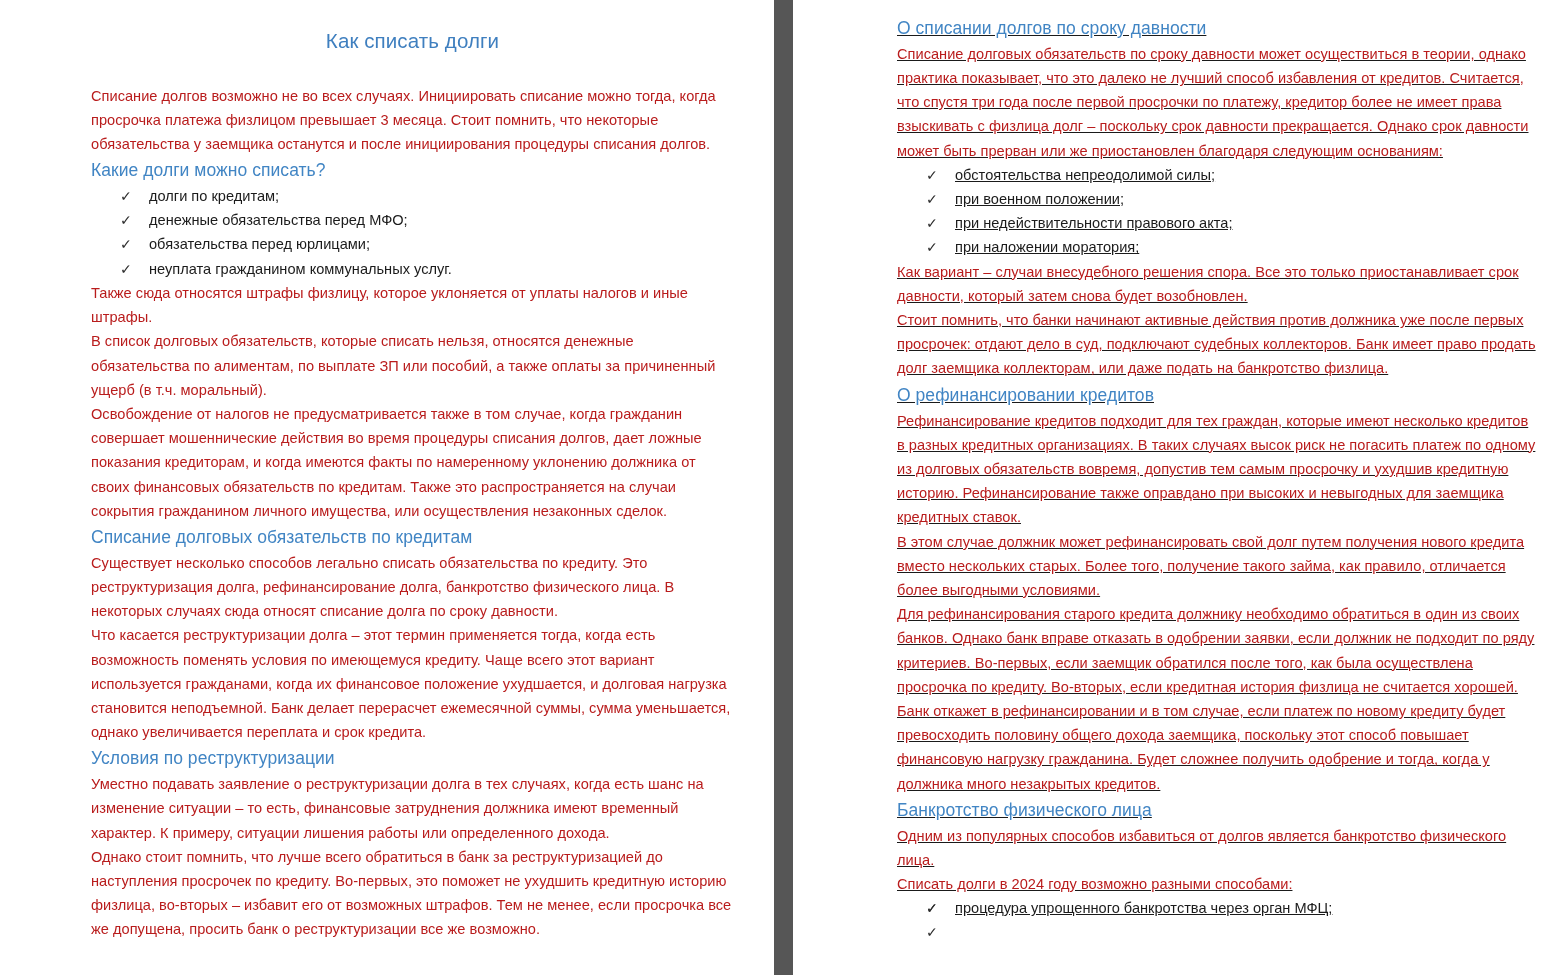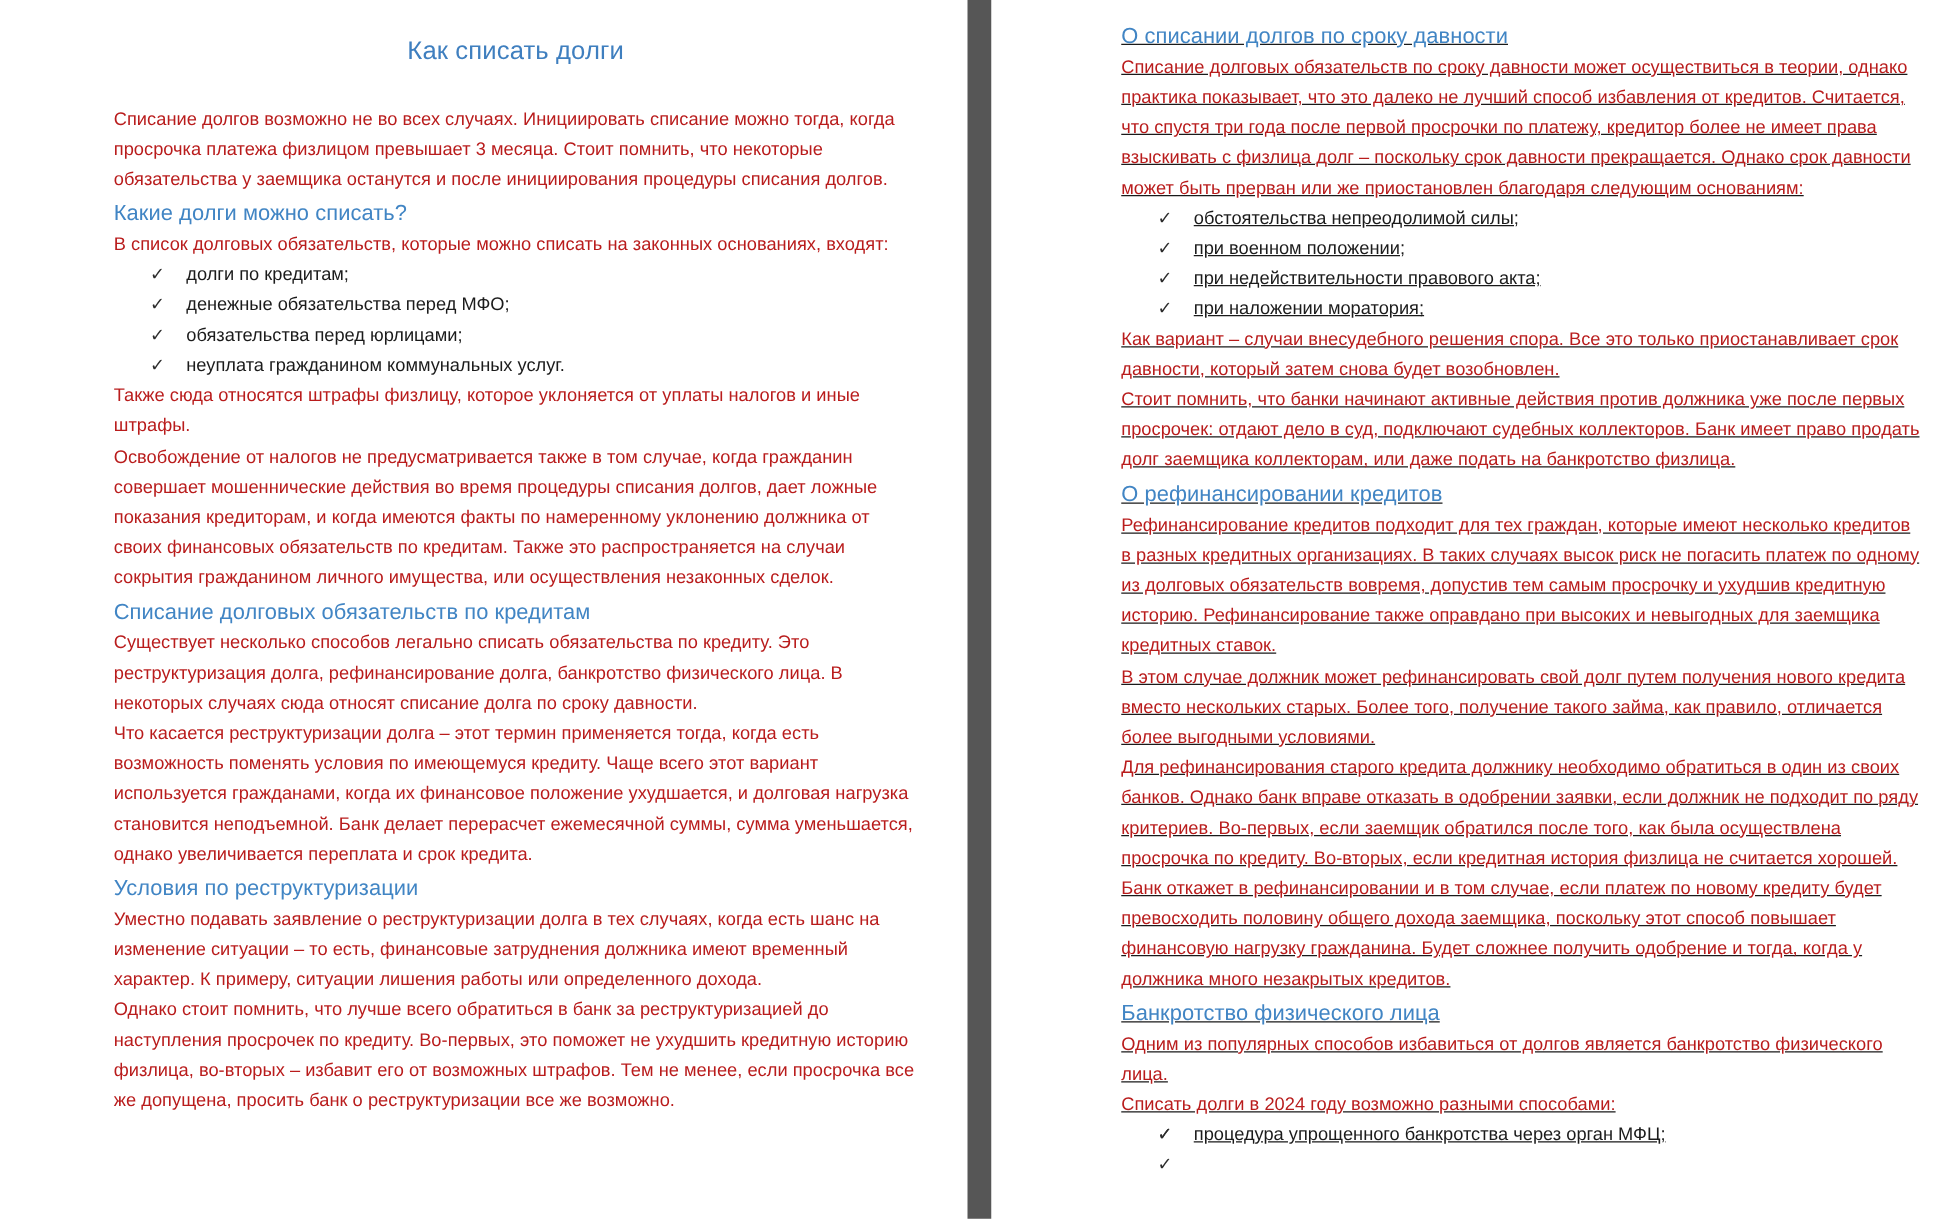--- a/index.html
+++ b/index.html
@@ -101,30 +101,30 @@
 
   <div class="column column-left">
 
     <h1 class="doc-title">Как списать долги</h1>
 
     <div class="gap-before-body"></div>
 
     <p class="para">Списание долгов возможно не во всех случаях. Инициировать списание можно тогда, когда просрочка платежа физлицом превышает 3 месяца. Стоит помнить, что некоторые обязательства у заемщика останутся и после инициирования процедуры списания долгов.</p>
 
     <h2 class="section-heading">Какие долги можно списать?</h2>
-    <p class="para">В список долговых обязательств, которые можно списать на законных основаниях, входят:</p>
 
     <ul class="check-list">
       <li><span class="tick">✓</span><span>долги по кредитам;</span></li>
       <li><span class="tick">✓</span><span>денежные обязательства перед МФО;</span></li>
       <li><span class="tick">✓</span><span>обязательства перед юрлицами;</span></li>
       <li><span class="tick">✓</span><span>неуплата гражданином коммунальных услуг.</span></li>
     </ul>
 
     <p class="para">Также сюда относятся штрафы физлицу, которое уклоняется от уплаты налогов и иные штрафы.</p>
+    <p class="para">В список долговых обязательств, которые списать нельзя, относятся денежные обязательства по алиментам, по выплате ЗП или пособий, а также оплаты за причиненный ущерб (в т.ч. моральный).</p>
     <p class="para">Освобождение от налогов не предусматривается также в том случае, когда гражданин совершает мошеннические действия во время процедуры списания долгов, дает ложные показания кредиторам, и когда имеются факты по намеренному уклонению должника от своих финансовых обязательств по кредитам. Также это распространяется на случаи сокрытия гражданином личного имущества, или осуществления незаконных сделок.</p>
 
     <h2 class="section-heading">Списание долговых обязательств по кредитам</h2>
     <p class="para">Существует несколько способов легально списать обязательства по кредиту. Это реструктуризация долга, рефинансирование долга, банкротство физического лица. В некоторых случаях сюда относят списание долга по сроку давности.</p>
     <p class="para">Что касается реструктуризации долга – этот термин применяется тогда, когда есть возможность поменять условия по имеющемуся кредиту. Чаще всего этот вариант используется гражданами, когда их финансовое положение ухудшается, и долговая нагрузка становится неподъемной. Банк делает перерасчет ежемесячной суммы, сумма уменьшается, однако увеличивается переплата и срок кредита.</p>
 
     <h2 class="section-heading">Условия по реструктуризации</h2>
     <p class="para">Уместно подавать заявление о реструктуризации долга в тех случаях, когда есть шанс на изменение ситуации – то есть, финансовые затруднения должника имеют временный характер. К примеру, ситуации лишения работы или определенного дохода.</p>
     <p class="para">Однако стоит помнить, что лучше всего обратиться в банк за реструктуризацией до наступления просрочек по кредиту. Во-первых, это поможет не ухудшить кредитную историю физлица, во-вторых – избавит его от возможных штрафов. Тем не менее, если просрочка все же допущена, просить банк о реструктуризации все же возможно.</p>
 

